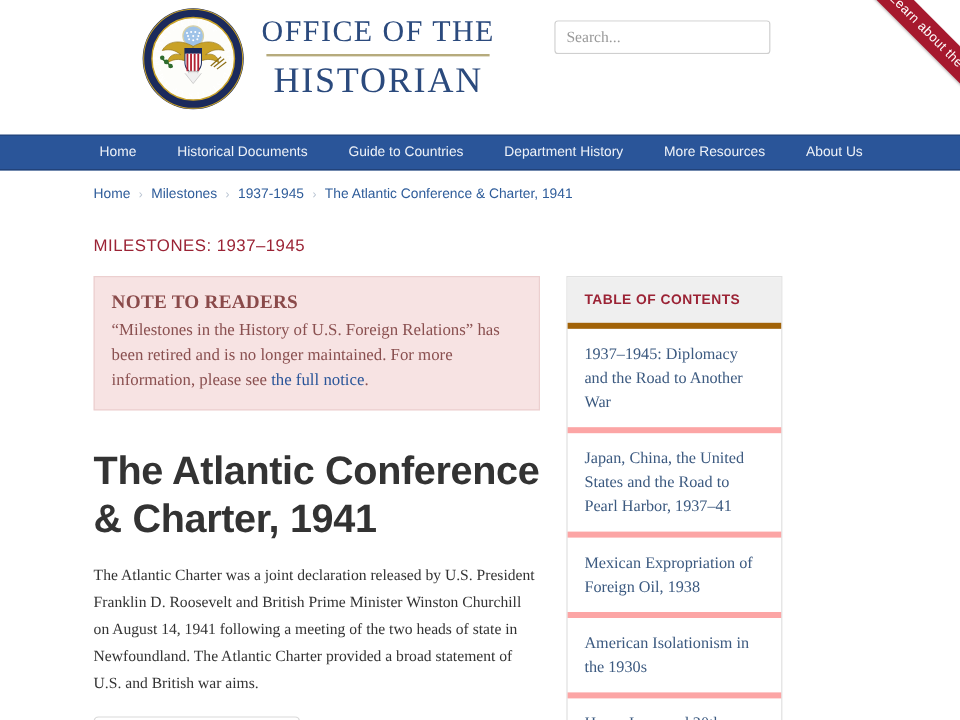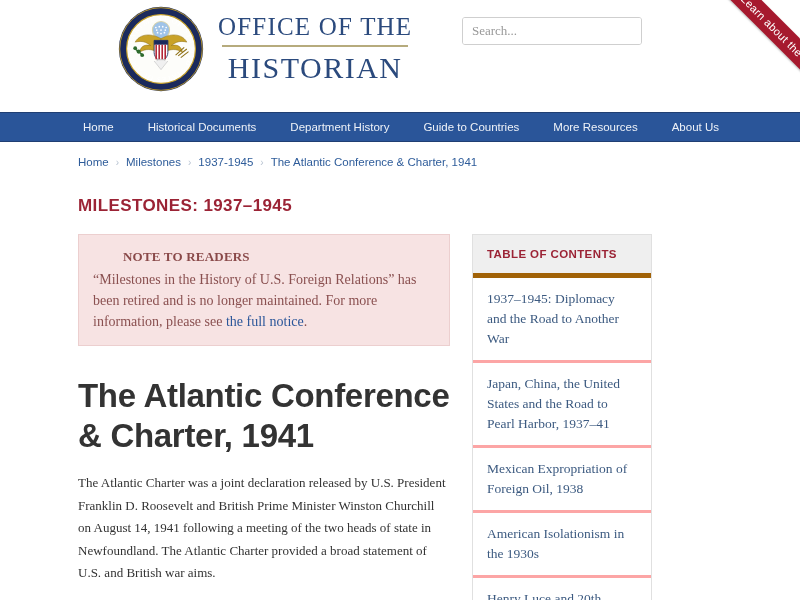--- a/index.html
+++ b/index.html
@@ -149,45 +149,44 @@
   
   .page {
     position: relative;
     max-width: 680px;
     margin: 0 auto;
     padding: 0 18px;
   }
   .kicker {
     color: #9b2335;
     font-family: "Liberation Sans", sans-serif;
-    font-weight: bold;
-    font-size: 17px;
+    font-weight: normal;
+    font-size: 14px;
     letter-spacing: .4px;
     margin: 28px 0 18px 0;
   }
   .columns { display: flex; gap: 22px; align-items: flex-start; }
   .col-main { width: 372px; flex: none; }
   .col-side { width: 180px; flex: none; }
 
   
   .note {
     background: #f7e3e3;
     border: 1px solid #eccfcf;
     padding: 11px 14px 13px 14px;
     color: #8a5050;
     font-size: 14px;
     line-height: 21px;
   }
   .note-title {
     font-weight: bold;
     color: #8a4a4a;
-    font-size: 13px;
+    font-size: 16px;
     letter-spacing: .2px;
     margin-bottom: 2px;
-    margin-left: 30px;
   }
   .note-link { color: #2a5599; text-decoration: none; cursor: pointer; }
 
   
   .article-title {
     font-family: "Liberation Sans", sans-serif;
     font-weight: bold;
     font-size: 33px;
     line-height: 40px;
     color: #333333;
@@ -225,21 +224,21 @@
     padding: 13px 14px;
     color: #9b2335;
     font-family: "Liberation Sans", sans-serif;
     font-weight: bold;
     font-size: 11.5px;
     letter-spacing: .4px;
   }
   .toc-item {
     display: block;
     padding: 11px 14px;
-    border-bottom: 3px solid #fca5a5;
+    border-bottom: 5px solid #fca5a5;
     color: #3c5a80;
     font-size: 13.5px;
     line-height: 20px;
     text-decoration: none;
     cursor: pointer;
   }
 </style>
 </head>
 <body>
 
@@ -322,22 +321,22 @@
 
   <div class="ribbon">
     <div class="ribbon-band">Learn about the beta</div>
   </div>
 </div>
 
 <div class="navbar">
   <div class="nav-inner">
     <a class="nav-item">Home</a>
     <a class="nav-item">Historical Documents</a>
+    <a class="nav-item">Guide to Countries</a>
     <a class="nav-item">Department History</a>
-    <a class="nav-item">Guide to Countries</a>
     <a class="nav-item">More Resources</a>
     <a class="nav-item">About Us</a>
   </div>
 </div>
 
 <div class="breadcrumb">
   <a class="crumb">Home</a>
   <span class="crumb-sep">›</span>
   <a class="crumb">Milestones</a>
   <span class="crumb-sep">›</span>

